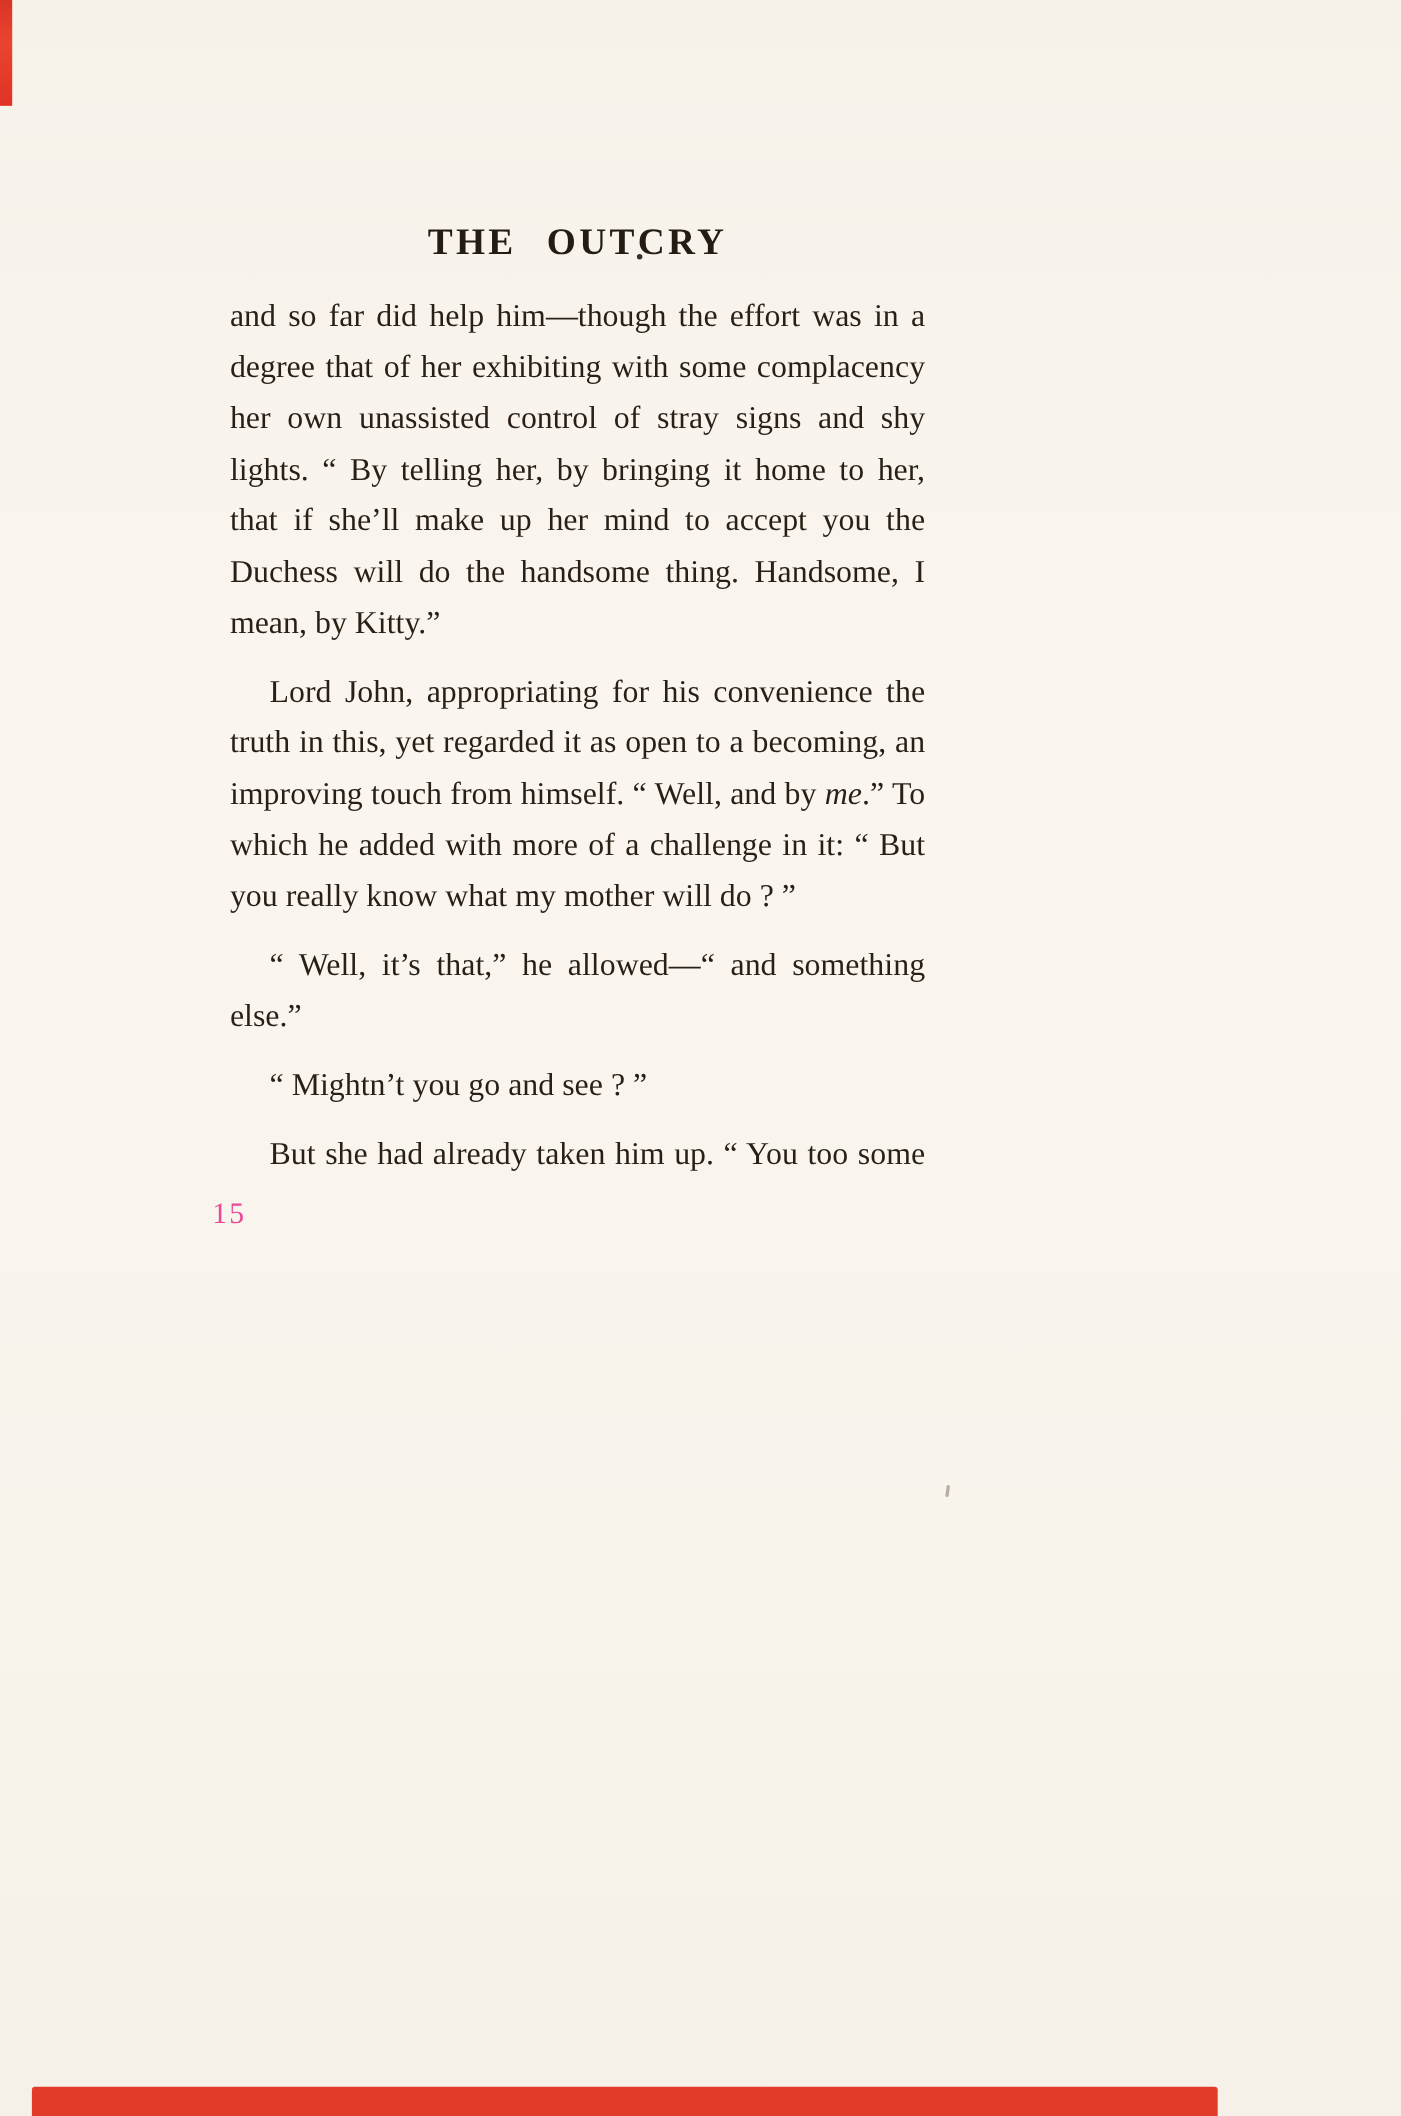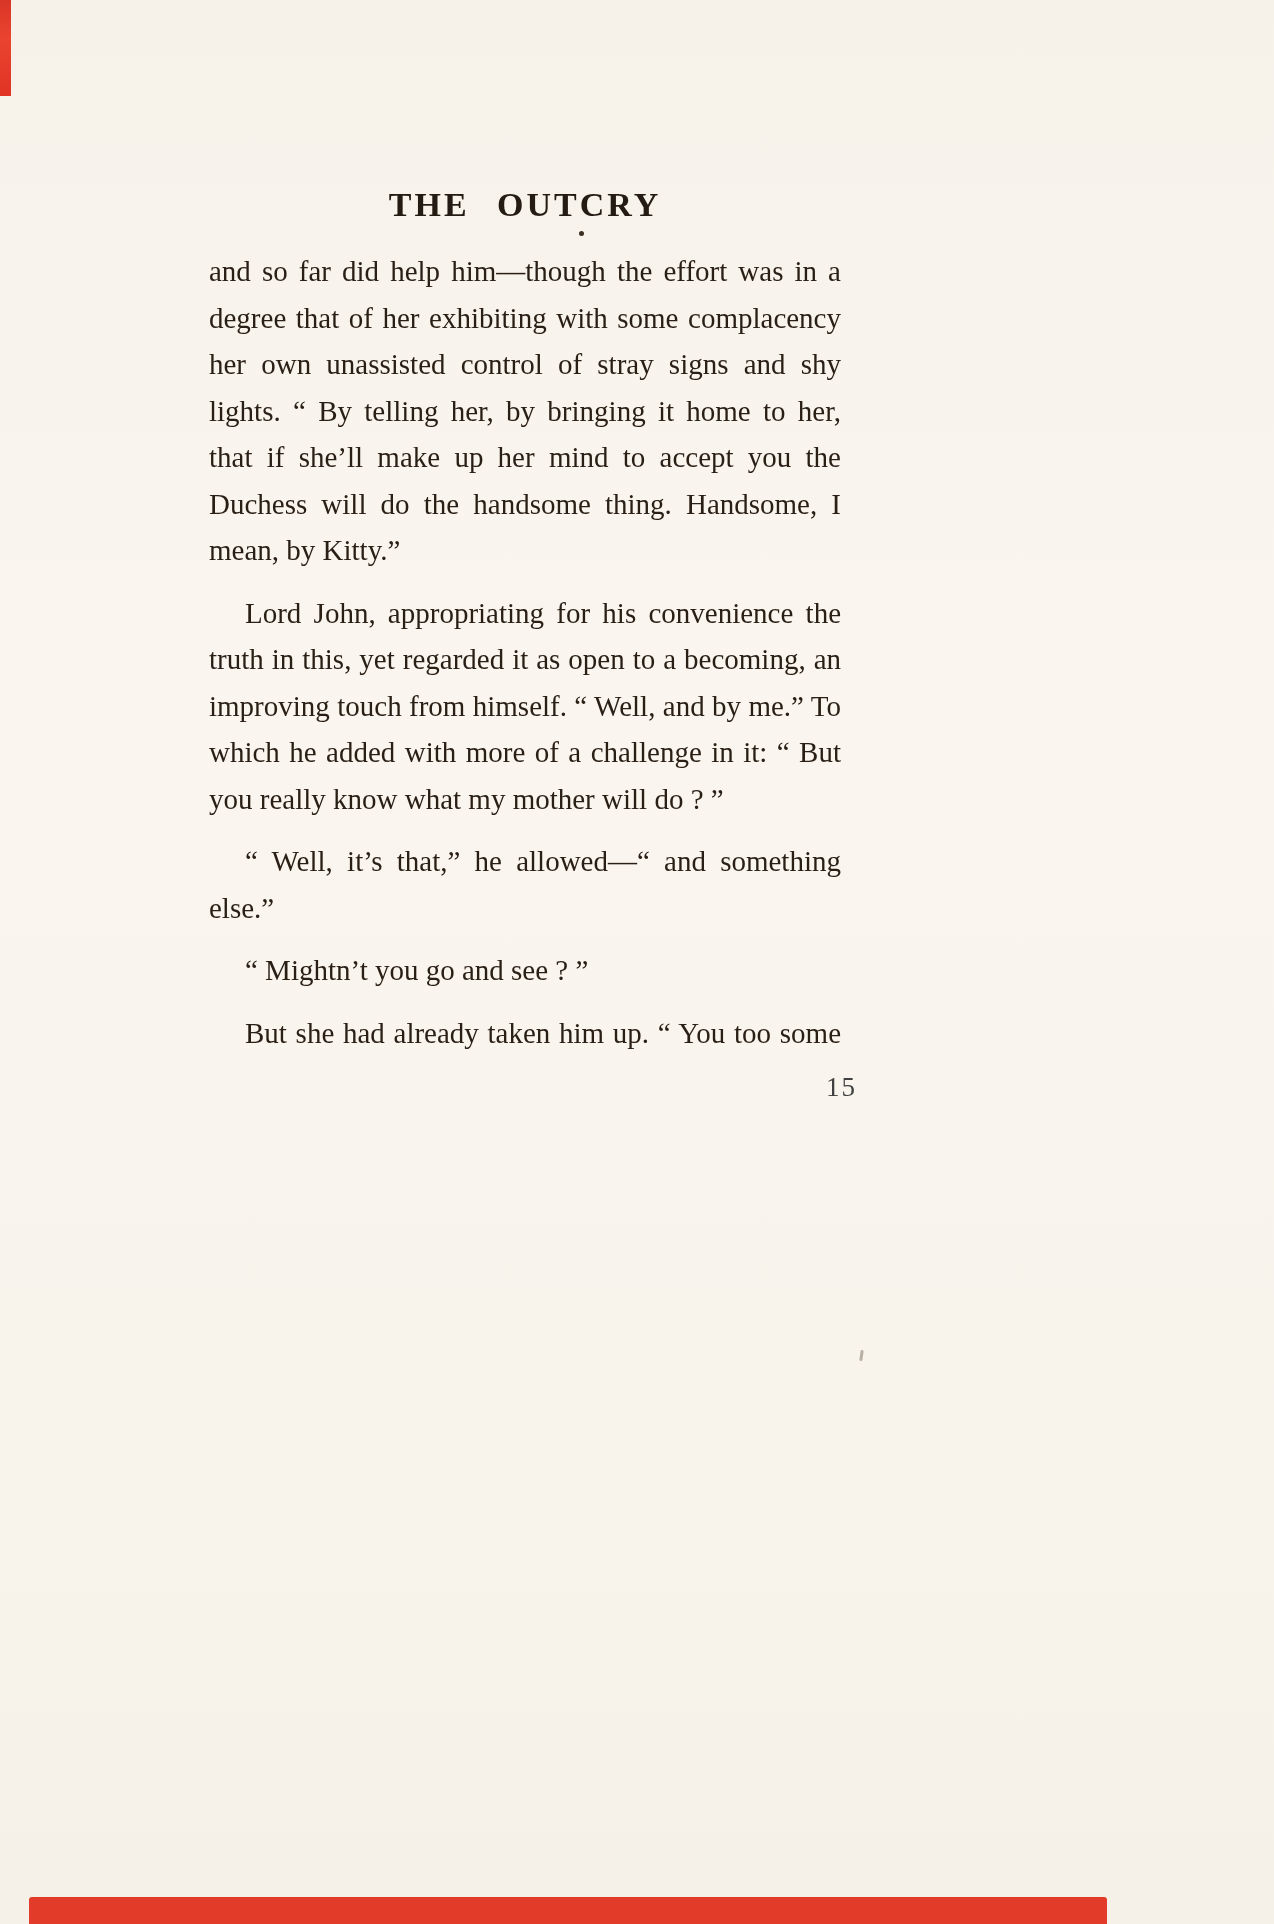--- a/index.html
+++ b/index.html
@@ -19,21 +19,21 @@
     inset: 0;
   }
   .text-block {
     position: absolute;
     left: 193px;
     top: 186px;
     width: 664px;
     color: #281f16;
   }
   .running-header {
-    margin: 0 0 24px 0;
+    margin: 16px 0 24px 0;
     font-size: 34px;
     font-weight: bold;
     text-align: center;
     letter-spacing: 3px;
     word-spacing: 16px;
     color: #241c13;
   }
   .para {
     margin: 16px;
     font-size: 29px;
@@ -41,27 +41,28 @@
     text-align: justify;
     color: #291f15;
   }
   .para.indent {
     text-indent: 36px;
   }
   #paragraphs p:last-child {
     text-align-last: justify;
   }
   .it {
+    font-style: italic;
   }
   .page-number {
     margin-top: 16px;
-    text-align: right;
+    text-align: left;
     font-size: 27px;
     letter-spacing: 2px;
-    color: #404040;
+    color: #ec4899;
   }
   
   .edge-left {
     position: absolute;
     left: 0;
     top: 0;
     width: 11px;
     height: 96px;
     background: linear-gradient(180deg, #d93527 0%, #ea4430 40%, #e03325 100%);
   }

